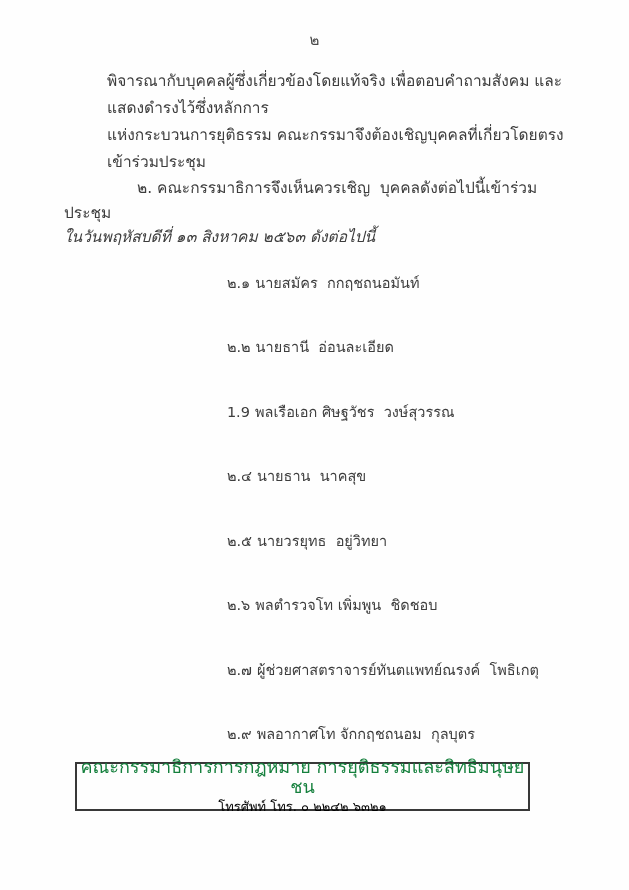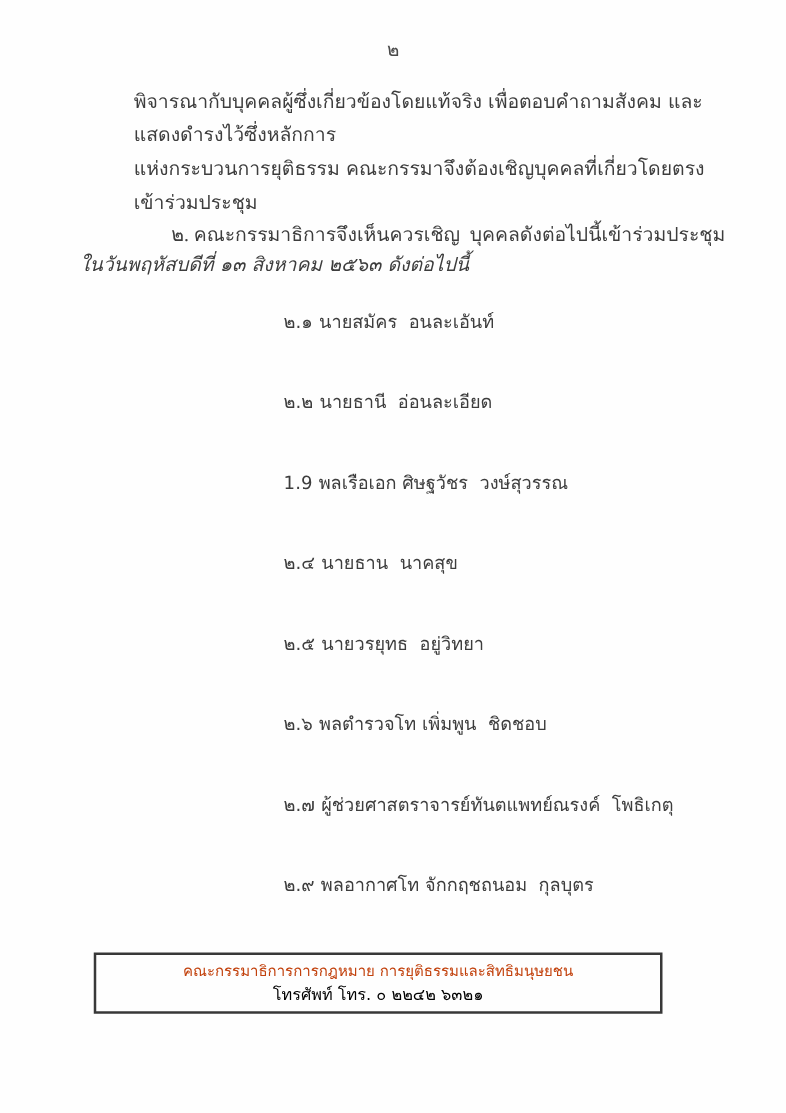--- a/index.html
+++ b/index.html
@@ -36,21 +36,20 @@
     font-size: 15.5px;
     line-height: 27px;
     white-space: pre-wrap;
     margin-left: 43px;
   }
   .clause-line1 {
     font-size: 15.5px;
     line-height: 25px;
     text-indent: 73px;
     white-space: pre-wrap;
-    font-family: Liberation Serif, serif;
   }
   .clause-line2 {
     font-size: 15.5px;
     line-height: 23px;
     white-space: pre-wrap;
     font-style: italic;
   }
   .attendee-list {
     margin: 2px 0 0 126px;
     padding: 0;
@@ -72,23 +71,23 @@
     height: 45px;
     border: 2px solid #383838;
     background: #fefefe;
     display: flex;
     flex-direction: column;
     justify-content: center;
     align-items: center;
     text-align: center;
   }
   .footer-line1 {
-    font-size: 12px;
+    font-size: 18px;
     line-height: 20px;
-    color: #c2410c;
+    color: #15803d;
   }
   .footer-line2 {
     font-size: 13px;
     line-height: 19px;
     color: #000000;
   }
 </style>
 </head>
 <body>
 
@@ -99,21 +98,21 @@
   <div class="content">
 
     <div class="para-line">พิจารณากับบุคคลผู้ซึ่งเกี่ยวข้องโดยแท้จริง เพื่อตอบคำถามสังคม และแสดงดำรงไว้ซึ่งหลักการ</div>
     <div class="para-line">แห่งกระบวนการยุติธรรม คณะกรรมาจึงต้องเชิญบุคคลที่เกี่ยวโดยตรงเข้าร่วมประชุม</div>
 
     <div class="clause-line1">๒. คณะกรรมาธิการจึงเห็นควรเชิญ  บุคคลดังต่อไปนี้เข้าร่วมประชุม</div>
     <div class="clause-line2">ในวันพฤหัสบดีที่ ๑๓ สิงหาคม ๒๕๖๓ ดังต่อไปนี้</div>
 
     <ul class="attendee-list">
       <li class="attendee-item">
-        <span class="attendee-no">๒.๑</span><span class="attendee-name">นายสมัคร  อนละเอันท์</span>
+        <span class="attendee-no">๒.๑</span><span class="attendee-name">นายสมัคร  กกฤชถนอมันท์</span>
       </li>
       <li class="attendee-item">
         <span class="attendee-no">๒.๒</span><span class="attendee-name">นายธานี  อ่อนละเอียด</span>
       </li>
       <li class="attendee-item">
         <span class="attendee-no">1.9</span><span class="attendee-name">พลเรือเอก ศิษฐวัชร  วงษ์สุวรรณ</span>
       </li>
       <li class="attendee-item">
         <span class="attendee-no">๒.๔</span><span class="attendee-name">นายธาน  นาคสุข</span>
       </li>

